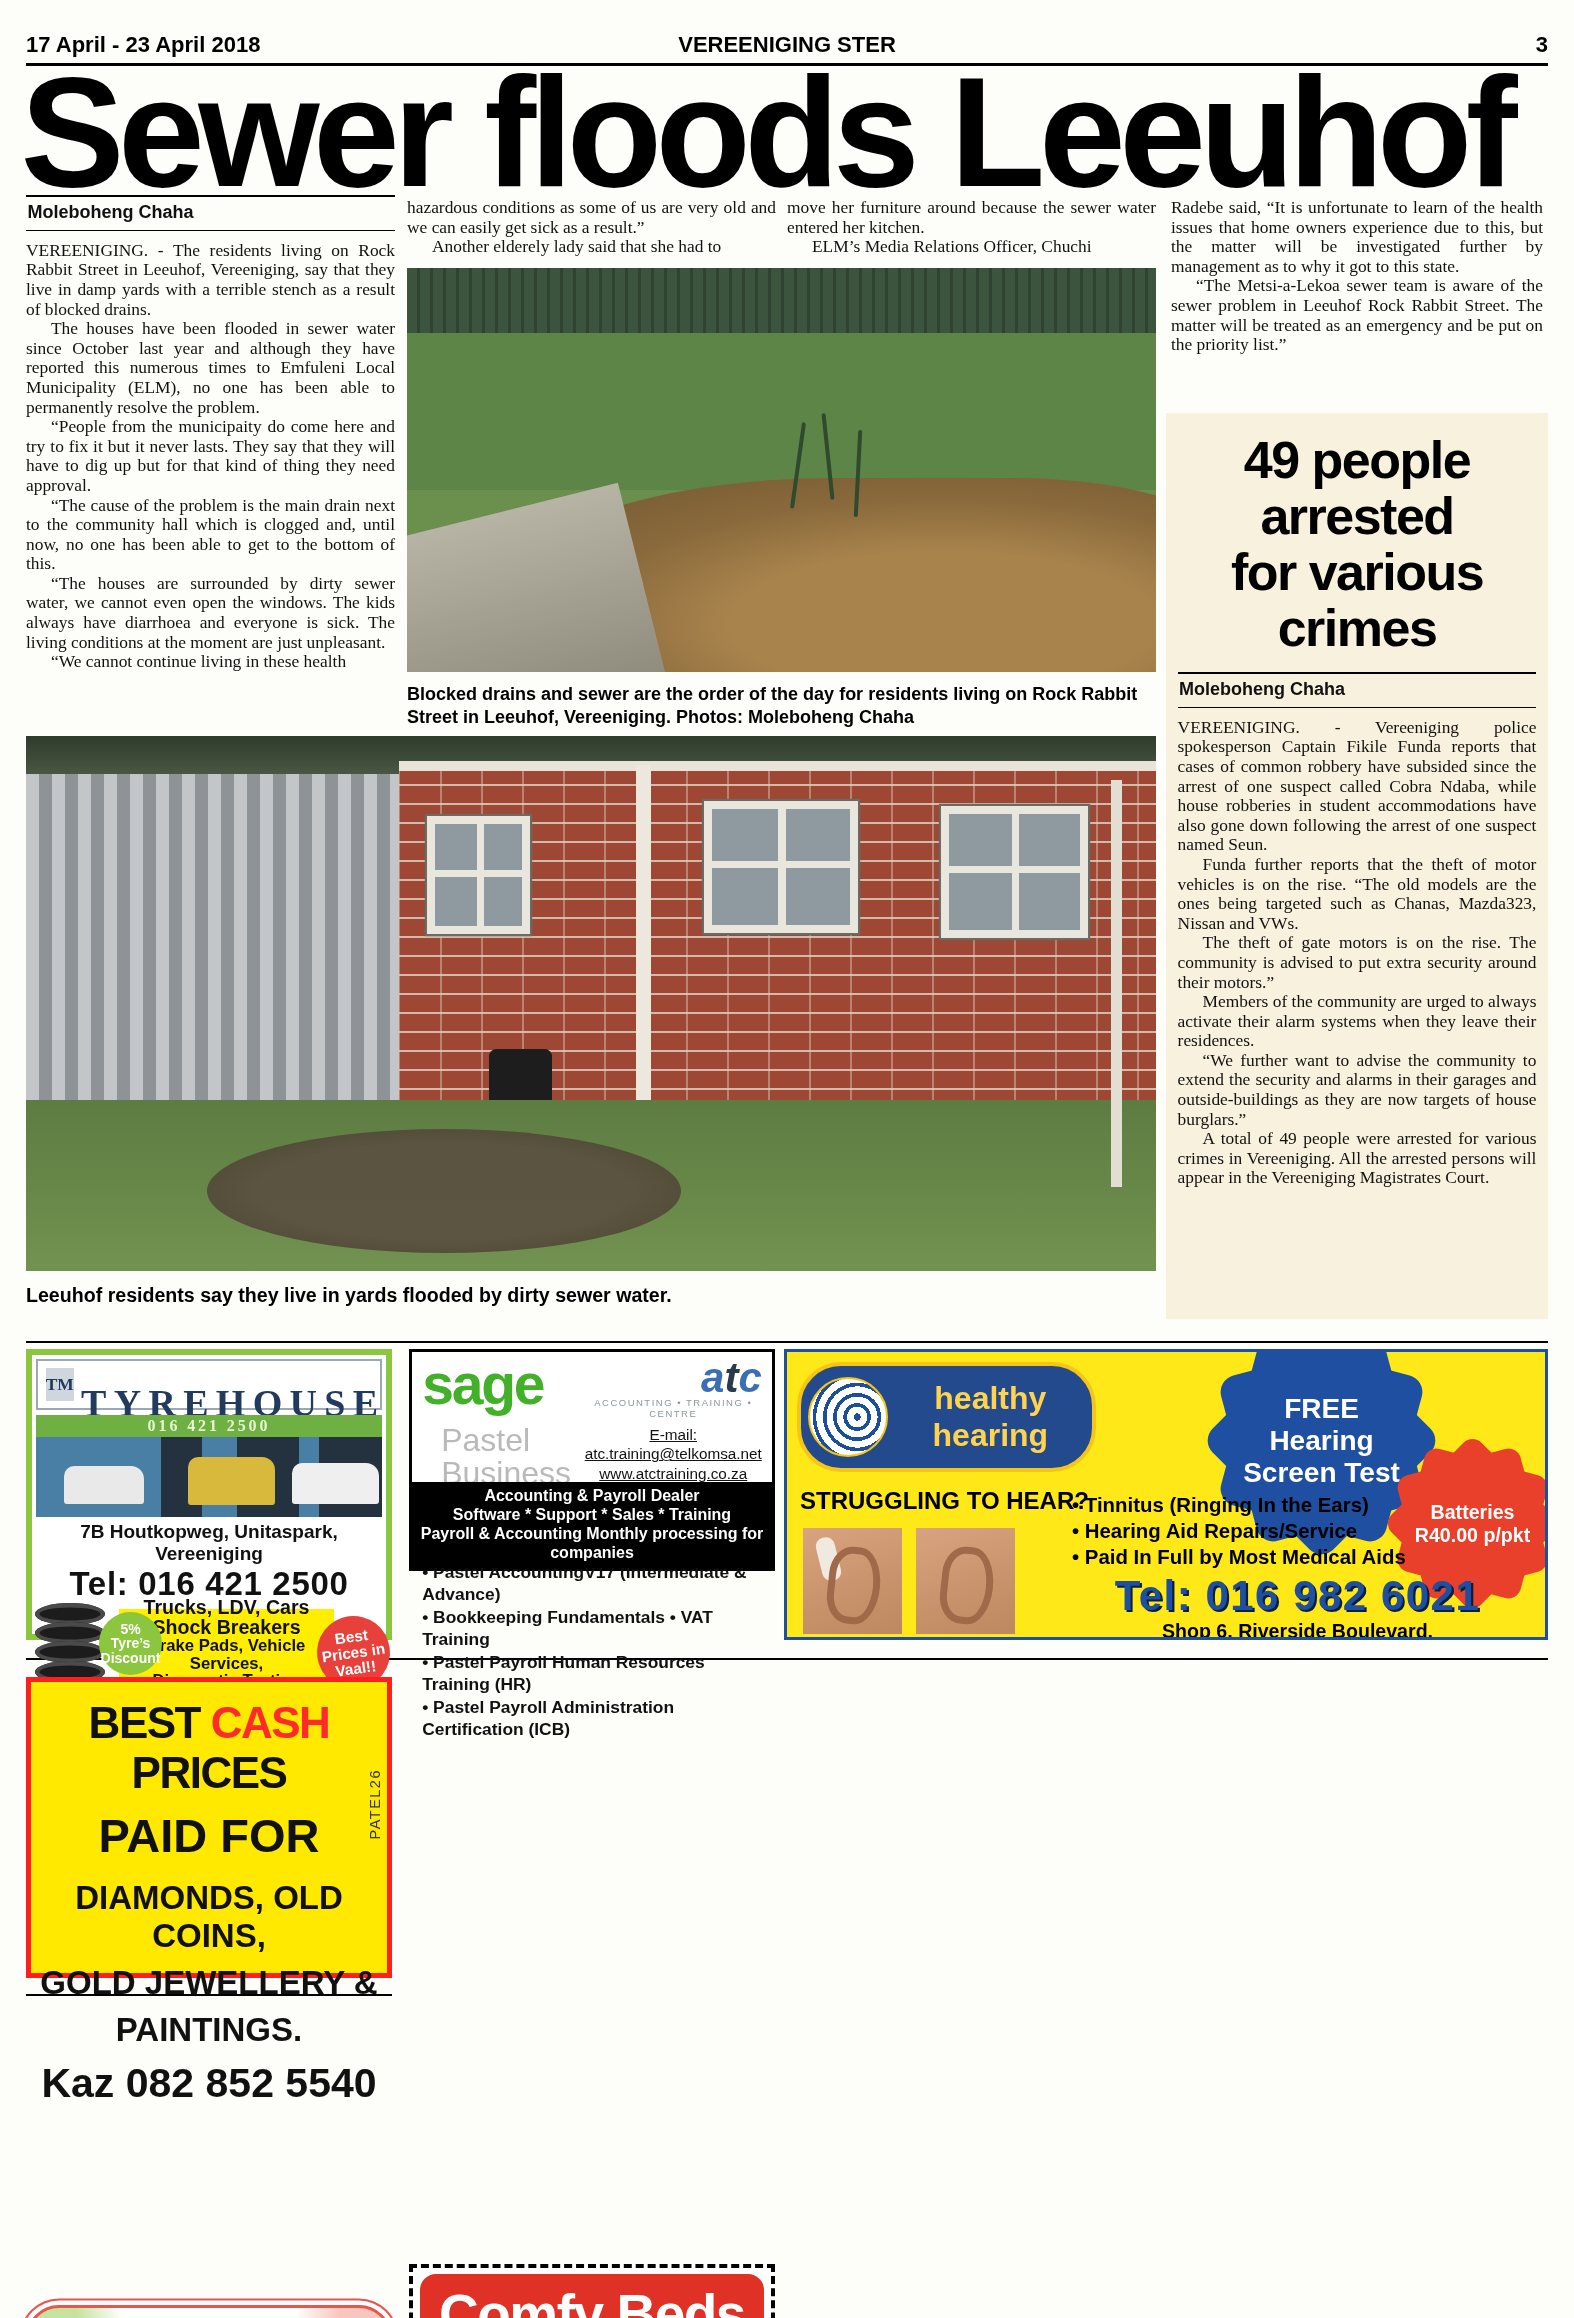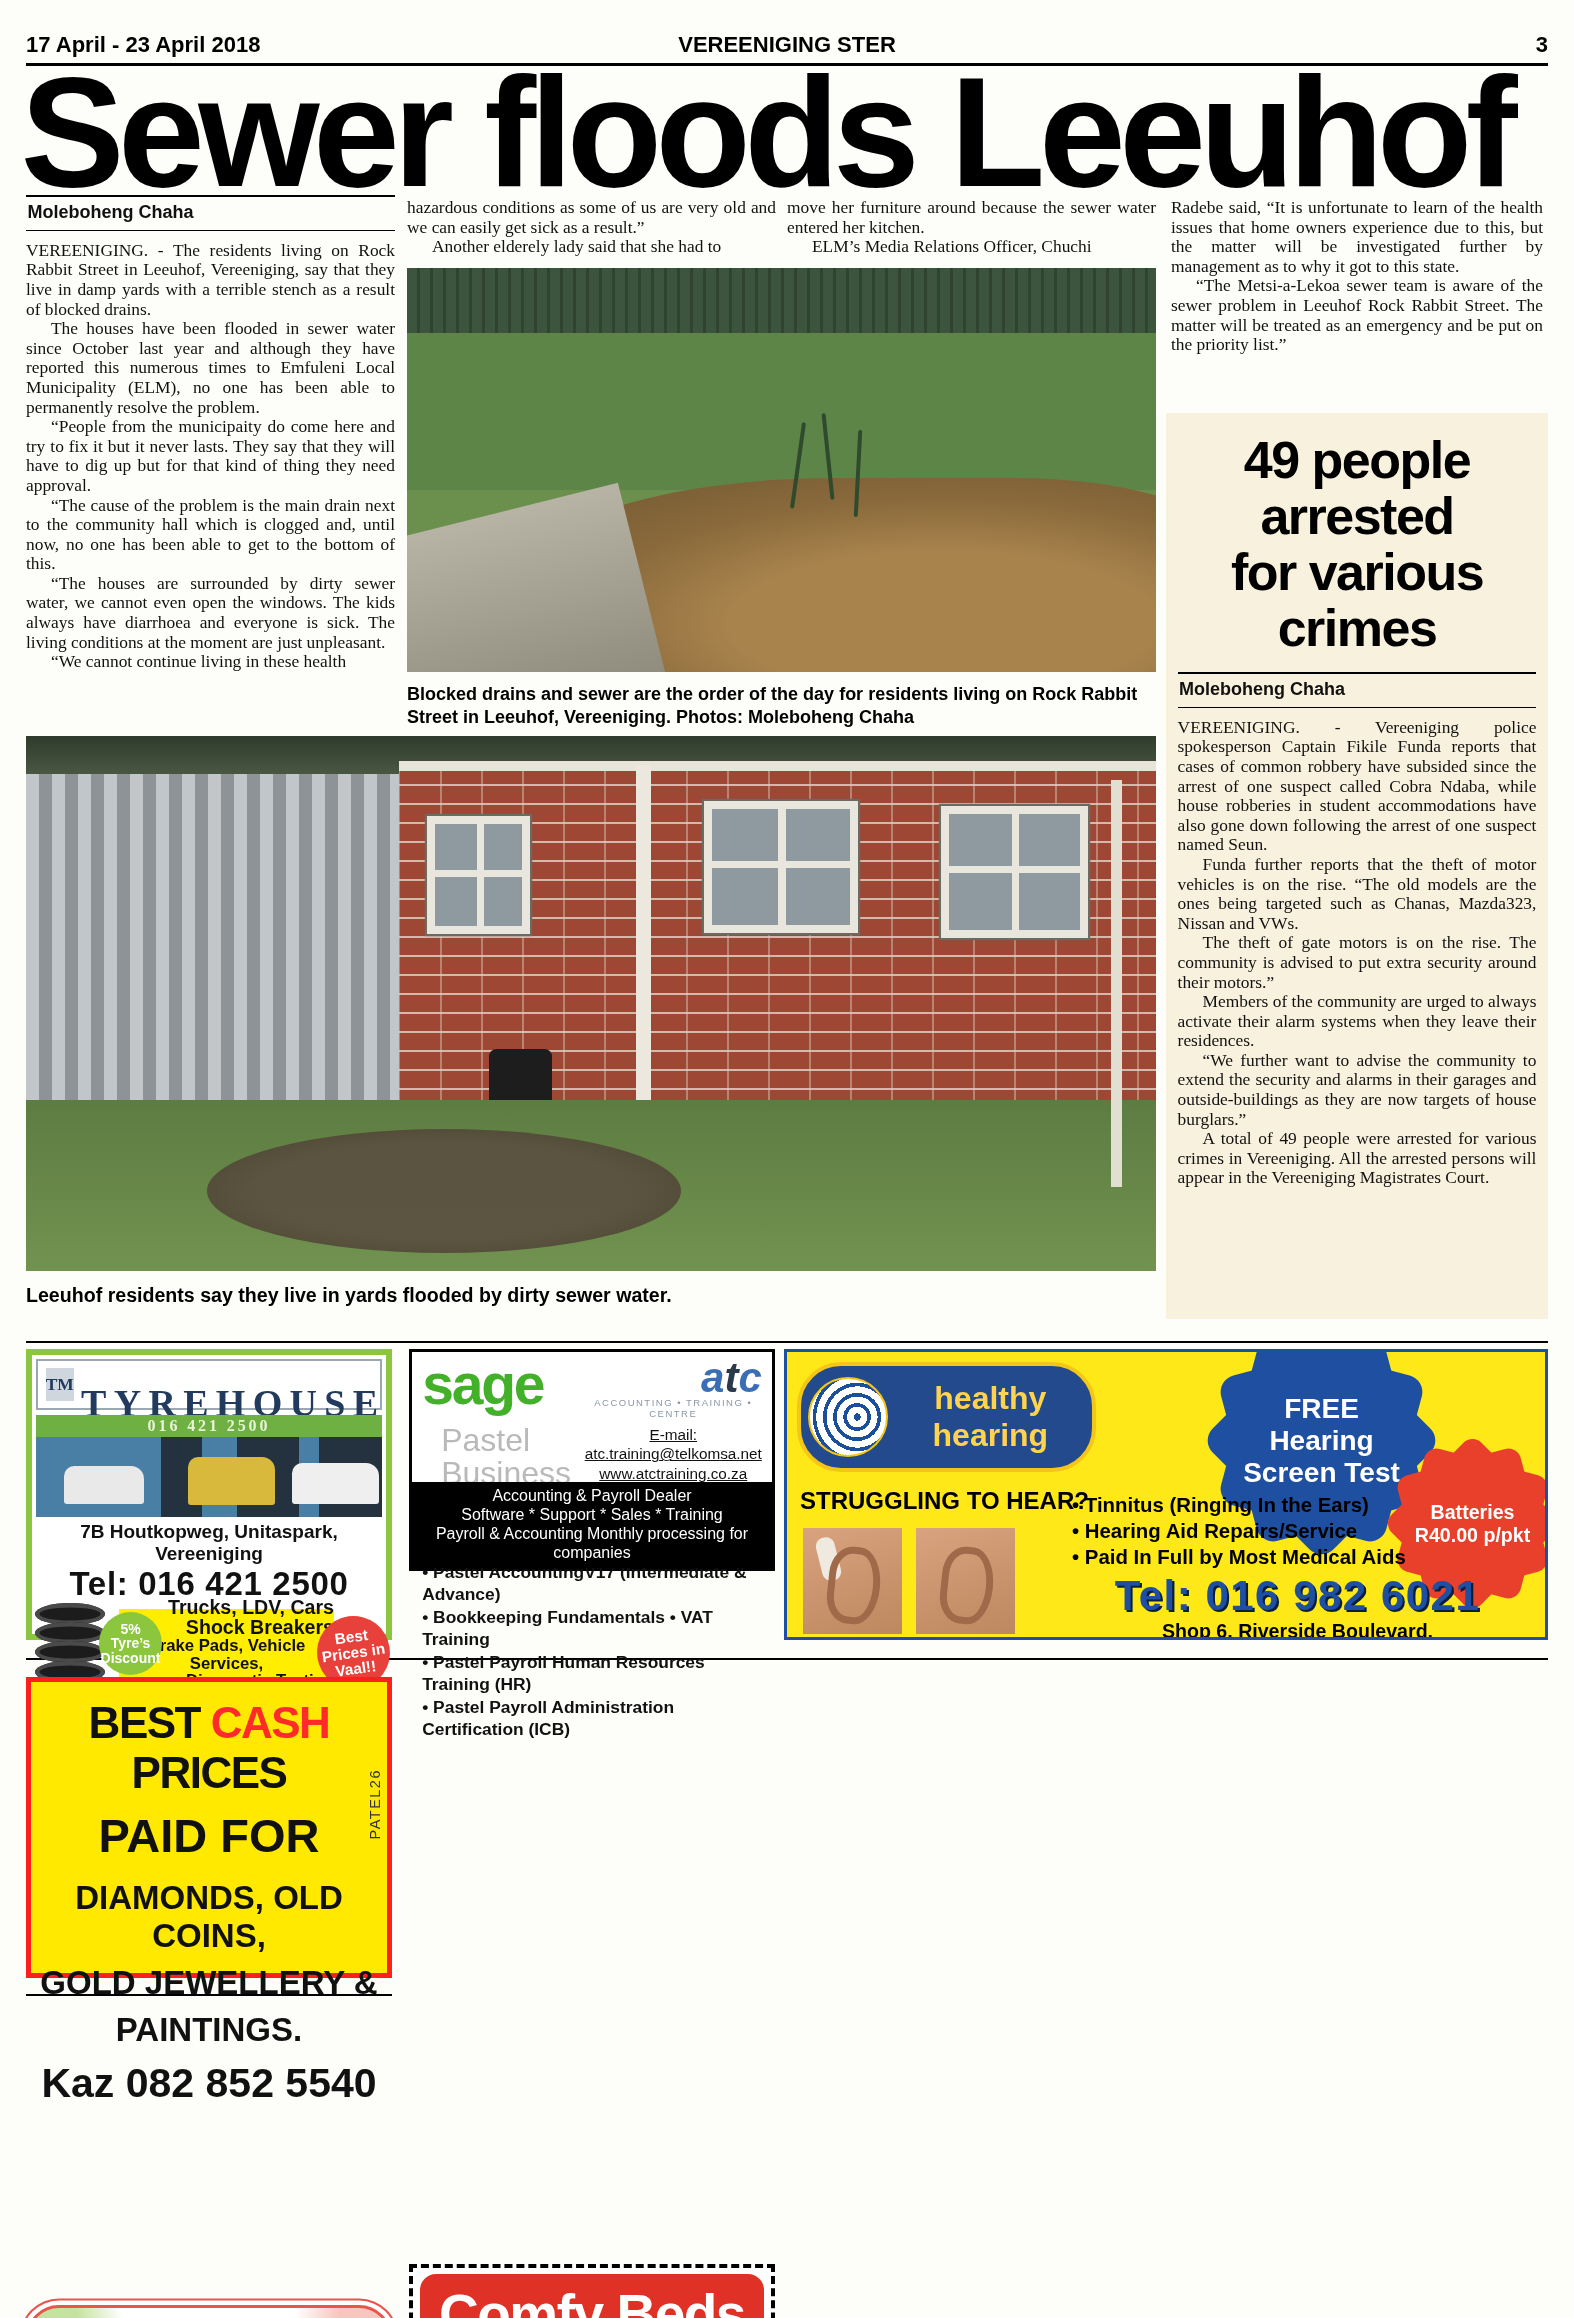--- a/index.html
+++ b/index.html
@@ -66,41 +66,41 @@
             color:#e7f3d4;text-align:center;font-weight:bold;font-size:16px;line-height:22px;letter-spacing:2.9px;}
   .tyre .door{position:absolute;top:22px;height:80px;background:#23323e;}
   .tyre .car{position:absolute;border-radius:10.2px 13px 2.9px 2.9px;}
   .tyre .addr{text-align:center;font-weight:bold;font-size:19px;margin-top:4.4px;font-family:"Liberation Sans",sans-serif;}
   .tyre .tel{text-align:center;font-weight:bold;font-size:33px;letter-spacing:0.7px;font-family:"Liberation Sans",sans-serif;}
   .tyre .bottom{position:relative;height:109px;margin-top:2.9px;}
   .tyre .tyres{position:absolute;left:2.9px;top:0;width:76px;height:109px;}
   .tyre .tyres div{width:70px;height:22px;border-radius:50%;background:#1c1c1c;box-shadow:inset 0 0 0 4.4px #4a4a4a;margin-top:-2.9px;}
   .tyre .ybox{position:absolute;left:87px;top:2.9px;width:215px;height:103px;background:#ffee00;
       display:flex;flex-direction:column;justify-content:center;text-align:center;
-      font-family:"Liberation Sans",sans-serif;font-weight:bold;color:#111;align-items:flex-end;}
+      font-family:"Liberation Sans",sans-serif;font-weight:bold;color:#111;}
   .tyre .ybox p{margin:0;font-size:16.7px;line-height:17.4px;}
   .tyre .ybox p:nth-child(1),.tyre .ybox p:nth-child(2){font-size:19.6px;line-height:20.4px;}
   .badge{border-radius:50%;display:flex;flex-direction:column;align-items:center;justify-content:center;
       font-family:"Liberation Sans",sans-serif;font-weight:bold;color:#fff;text-align:center;}
   .badge-green{background:#8cc63e;width:63px;height:63px;font-size:14px;line-height:14.5px;}
   .badge-red{background:#e8403a;width:73px;height:73px;font-size:15.3px;line-height:16px;transform:rotate(-8deg);}
   
   .sage{border:3.6px solid #000;background:#fff;padding:7.3px 10.2px;font-family:"Liberation Sans",sans-serif;}
   .sage .top{display:flex;justify-content:space-between;}
   .sage .slogo{color:#43b02a;font-size:57px;font-weight:bold;line-height:.9;letter-spacing:-2.2px;}
   .sage .pastel{color:#b9b9b9;font-size:32px;margin:13px 0 0 19px;line-height:1.05;}
   .sage .atc{color:#3a6fb5;font-size:42px;font-weight:bold;font-style:italic;line-height:.9;text-align:right;}
   .sage .atc b{color:#2b3a4a;}
   .sage .atcsub{color:#8a97a5;font-size:9.5px;letter-spacing:1.5px;text-align:center;}
   .sage .mail{text-align:center;font-size:15.3px;line-height:19.6px;margin-top:5.8px;}
   .sage .mail u{text-decoration:underline;}
   .sage .tct{font-weight:bold;font-size:22px;margin:7.3px 0 2.9px;}
   .sage .courses p{margin:0;font-weight:bold;font-size:17.4px;line-height:22.5px;}
   .sage .foot{position:absolute;left:0;right:0;bottom:0;background:#000;color:#fff;text-align:center;padding:4.4px 0 5.8px;}
-  .sage .foot p{margin:0;font-weight:normal;font-size:16px;line-height:19px;}
+  .sage .foot p{margin:0;font-weight:bold;font-size:16px;line-height:19px;}
   
   .hh{background:#ffe817;border:3.6px solid #1e4fa1;overflow:hidden;font-family:"Liberation Sans",sans-serif;}
   .hh .logo{position:absolute;left:10.2px;top:10.2px;width:291px;height:102px;background:#234a8c;border-radius:44px;
        border:4.4px solid #f5c518;display:flex;align-items:center;}
   .hh .earicon{width:76px;height:76px;border-radius:50%;margin-left:7.3px;background:
        repeating-radial-gradient(circle at 62% 50%,#1b4f9c 0 3.6px,#fff 3.6px 10.2px);border:2.9px solid #f5c518;}
   .hh .logotxt{flex:1;text-align:center;color:#ffd34d;font-weight:bold;font-size:32px;}
   .hh .strug{position:absolute;left:13px;top:135px;font-weight:bold;font-size:24px;color:#000;}
   .hh .earph{position:absolute;top:176px;width:99px;height:106px;background:linear-gradient(160deg,#d8a37e,#bd875f);}
   .hh .ear{position:absolute;left:25px;top:19px;width:38px;height:63px;border:7.3px solid #a06a4a;

